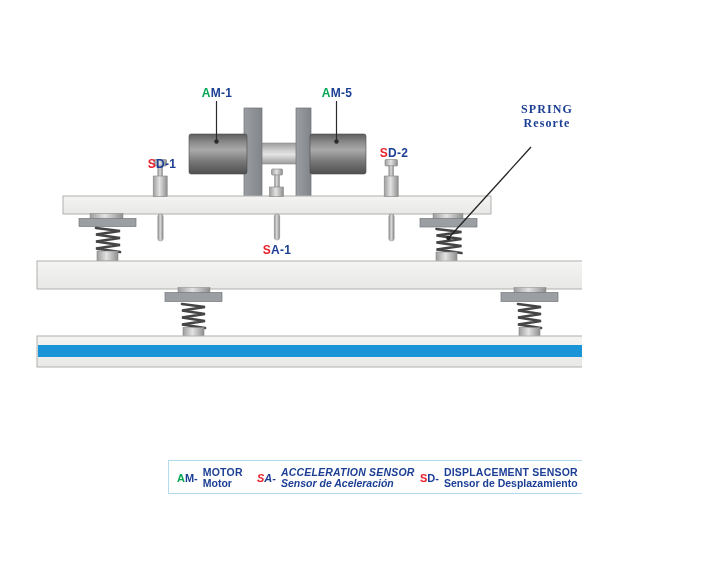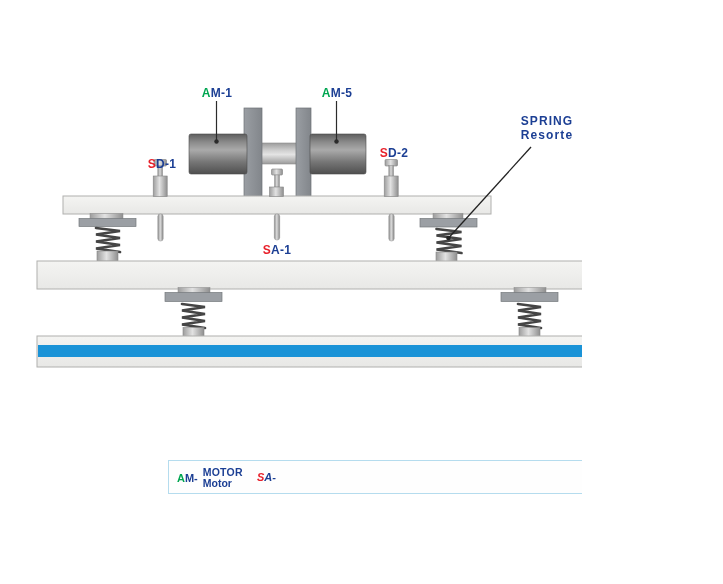--- a/index.html
+++ b/index.html
@@ -3,23 +3,23 @@
 <meta charset="utf-8">
 <style>
   html,body{margin:0;padding:0;background:#ffffff;}
   .stage{position:relative;width:582px;height:584px;background:#ffffff;overflow:hidden;
          font-family:"Liberation Sans",sans-serif;}
   .stage svg{position:absolute;left:0;top:0;}
   .lbl{position:absolute;font-weight:bold;font-size:12px;color:#1c3f94;white-space:nowrap;
        letter-spacing:.3px;transform:translateX(-50%);}
   .lbl .g{color:#00a651;}
   .lbl .r{color:#e8212b;}
-  .lbl-spring{position:absolute;left:547px;top:114px;transform:translateX(-50%);
+  .lbl-spring{position:absolute;left:547px;top:102px;transform:translateX(-50%);
        text-align:center;font-weight:bold;font-size:12px;color:#1c3f94;line-height:14px;
-       letter-spacing:1.1px;white-space:nowrap;}
+       letter-spacing:1.1px;white-space:nowrap;font-family:Liberation Serif, serif;}
   .legend{position:absolute;left:168px;top:460px;width:422px;height:32px;
        background:#fefefe;border:1px solid #b5dcee;}
   .leg-item{position:absolute;top:50%;transform:translateY(-50%);display:flex;
        align-items:center;gap:5px;}
   .leg-pfx{font-weight:bold;font-size:11px;color:#1c3f94;white-space:nowrap;}
   .leg-pfx .g{color:#00a651;}
   .leg-pfx .r{color:#e8212b;}
   .leg-lines{display:flex;flex-direction:column;line-height:10.5px;}
   .leg-en{font-weight:bold;font-size:10.5px;color:#1c3f94;white-space:nowrap;letter-spacing:.2px;}
   .leg-es{font-weight:bold;font-size:10.5px;color:#1c3f94;white-space:nowrap;}
@@ -151,16 +151,27 @@
 <div class="legend">
   <div class="leg-item" style="left:8px;align-items:center;">
     <span class="leg-pfx"><span class="g">A</span><span>M-</span></span>
     <span class="leg-lines">
       <span class="leg-en">MOTOR</span>
       <span class="leg-es">Motor</span>
     </span>
   </div>
   <div class="leg-item" style="left:88px;font-style:italic;">
     <span class="leg-pfx"><span class="r">S</span><span>A-</span></span>
+    <span class="leg-lines">
+      <span class="leg-en">ACCELERATION SENSOR</span>
+      <span class="leg-es">Sensor de Aceleración</span>
+    </span>
+  </div>
+  <div class="leg-item" style="left:251px;">
+    <span class="leg-pfx"><span class="r">S</span><span>D-</span></span>
+    <span class="leg-lines">
+      <span class="leg-en">DISPLACEMENT SENSOR</span>
+      <span class="leg-es">Sensor de Desplazamiento</span>
+    </span>
   </div>
 </div>
 
 </div>
 
 </body></html>

